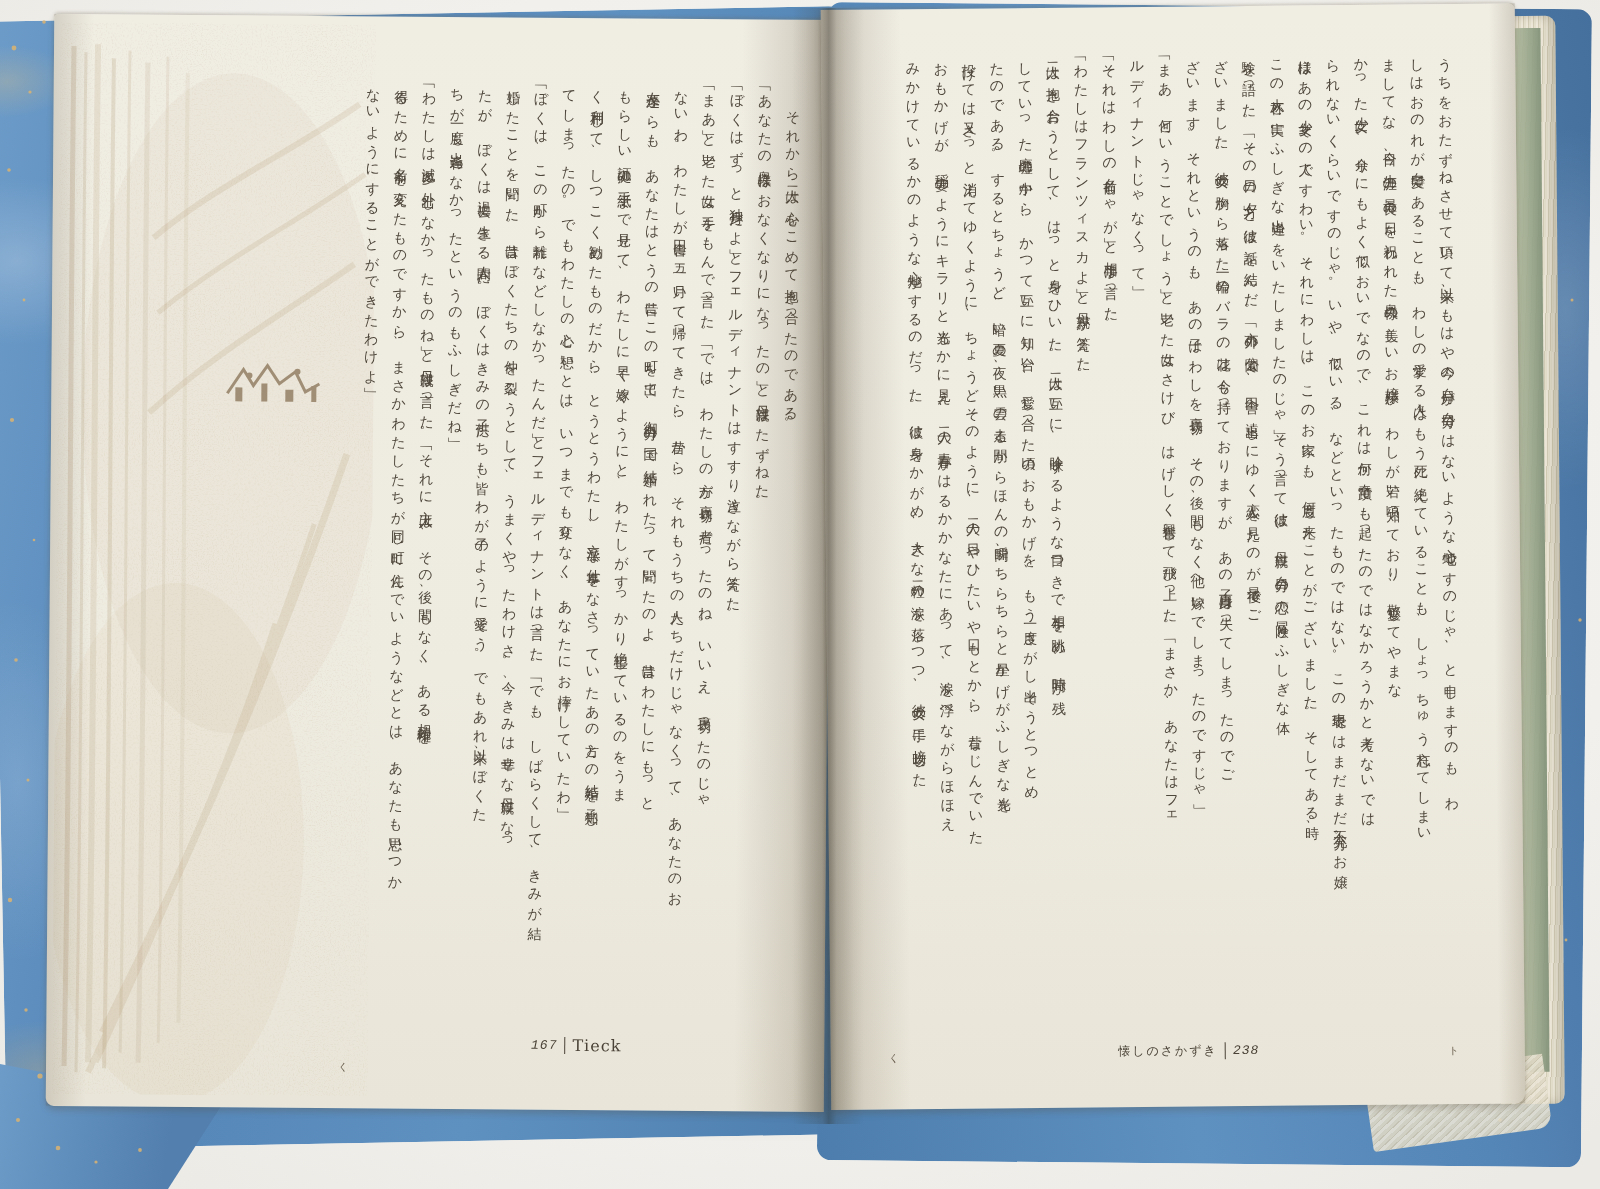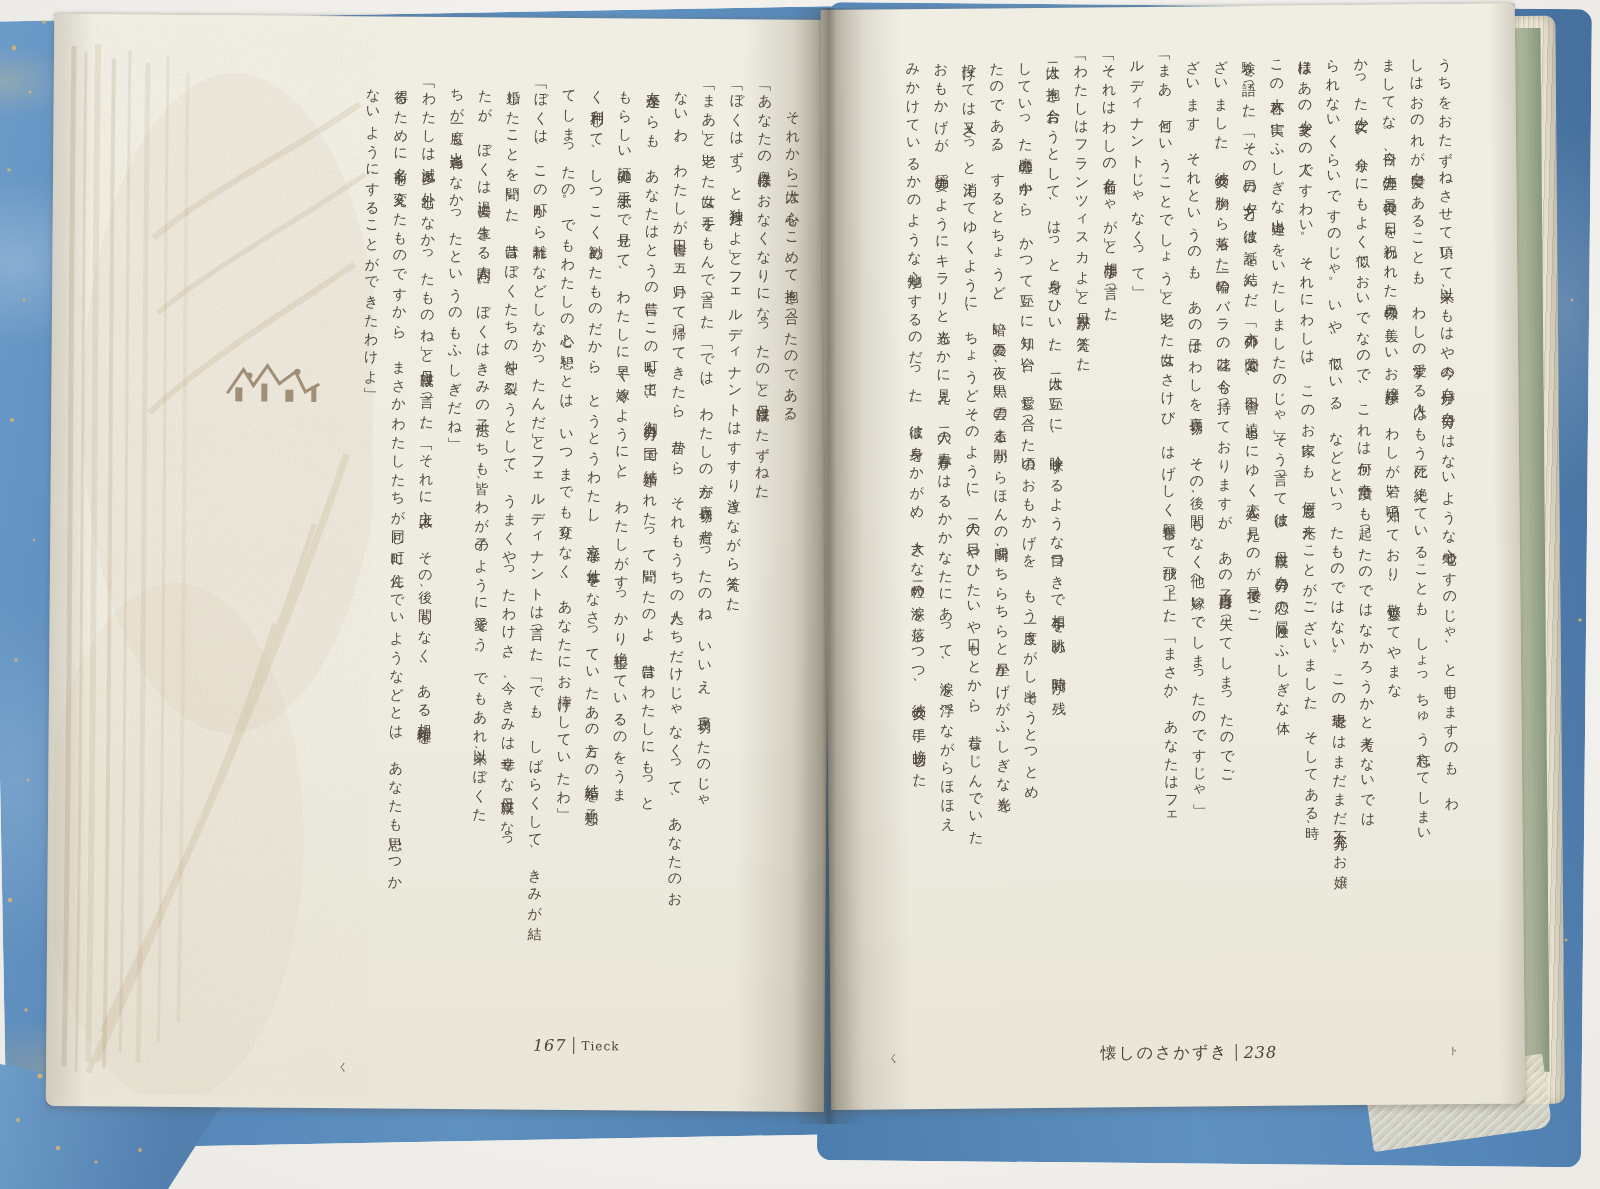--- a/index.html
+++ b/index.html
@@ -61,23 +61,23 @@
   .vtext{position:absolute;writing-mode:vertical-rl;text-orientation:upright;
          font-size:14px;line-height:28px;letter-spacing:2.8px;color:#453d31;
          font-weight:500;opacity:.94;}
   .vtext p{margin:0;}
   .left-text{top:62px;right:24px;height:902px;}
   .left-text p:first-child{padding-top:19px;}
   .right-text{top:44px;right:56px;height:892px;}
   
   .footer{position:absolute;display:flex;align-items:center;justify-content:center;gap:7px;
          color:#4a4236;font-family:"DejaVu Serif", serif;}
-  .footer .pgnum{font-style:italic;font-size:16px;letter-spacing:1px;}
-  .footer .runtitle{font-size:12px;letter-spacing:1px;}
-  .footer .runtitle.jp{font-family:"DejaVu Sans", sans-serif;font-size:16px;letter-spacing:2px;}
+  .footer .pgnum{font-style:italic;font-size:13px;letter-spacing:1px;font-family:Liberation Mono, monospace;}
+  .footer .runtitle{font-size:16px;letter-spacing:1px;}
+  .footer .runtitle.jp{font-family:"DejaVu Sans", sans-serif;font-size:12px;letter-spacing:2px;}
   .footer .frule{display:inline-block;width:1px;height:17px;background:#4a4236;}
   .lfooter{left:300px;top:1018px;width:460px;}
   .rfooter{left:130px;top:1036px;width:456px;}
   .cmark{position:absolute;font-size:10px;color:#574b3b;opacity:.85;}
   .cm-l-left{left:292px;top:1044px;}
   .cm-r-left{left:58px;top:1042px;}
   .cm-r-right{left:618px;top:1040px;}
   .illus{position:absolute;left:6px;top:8px;pointer-events:none;}
 </style>
 </head>

